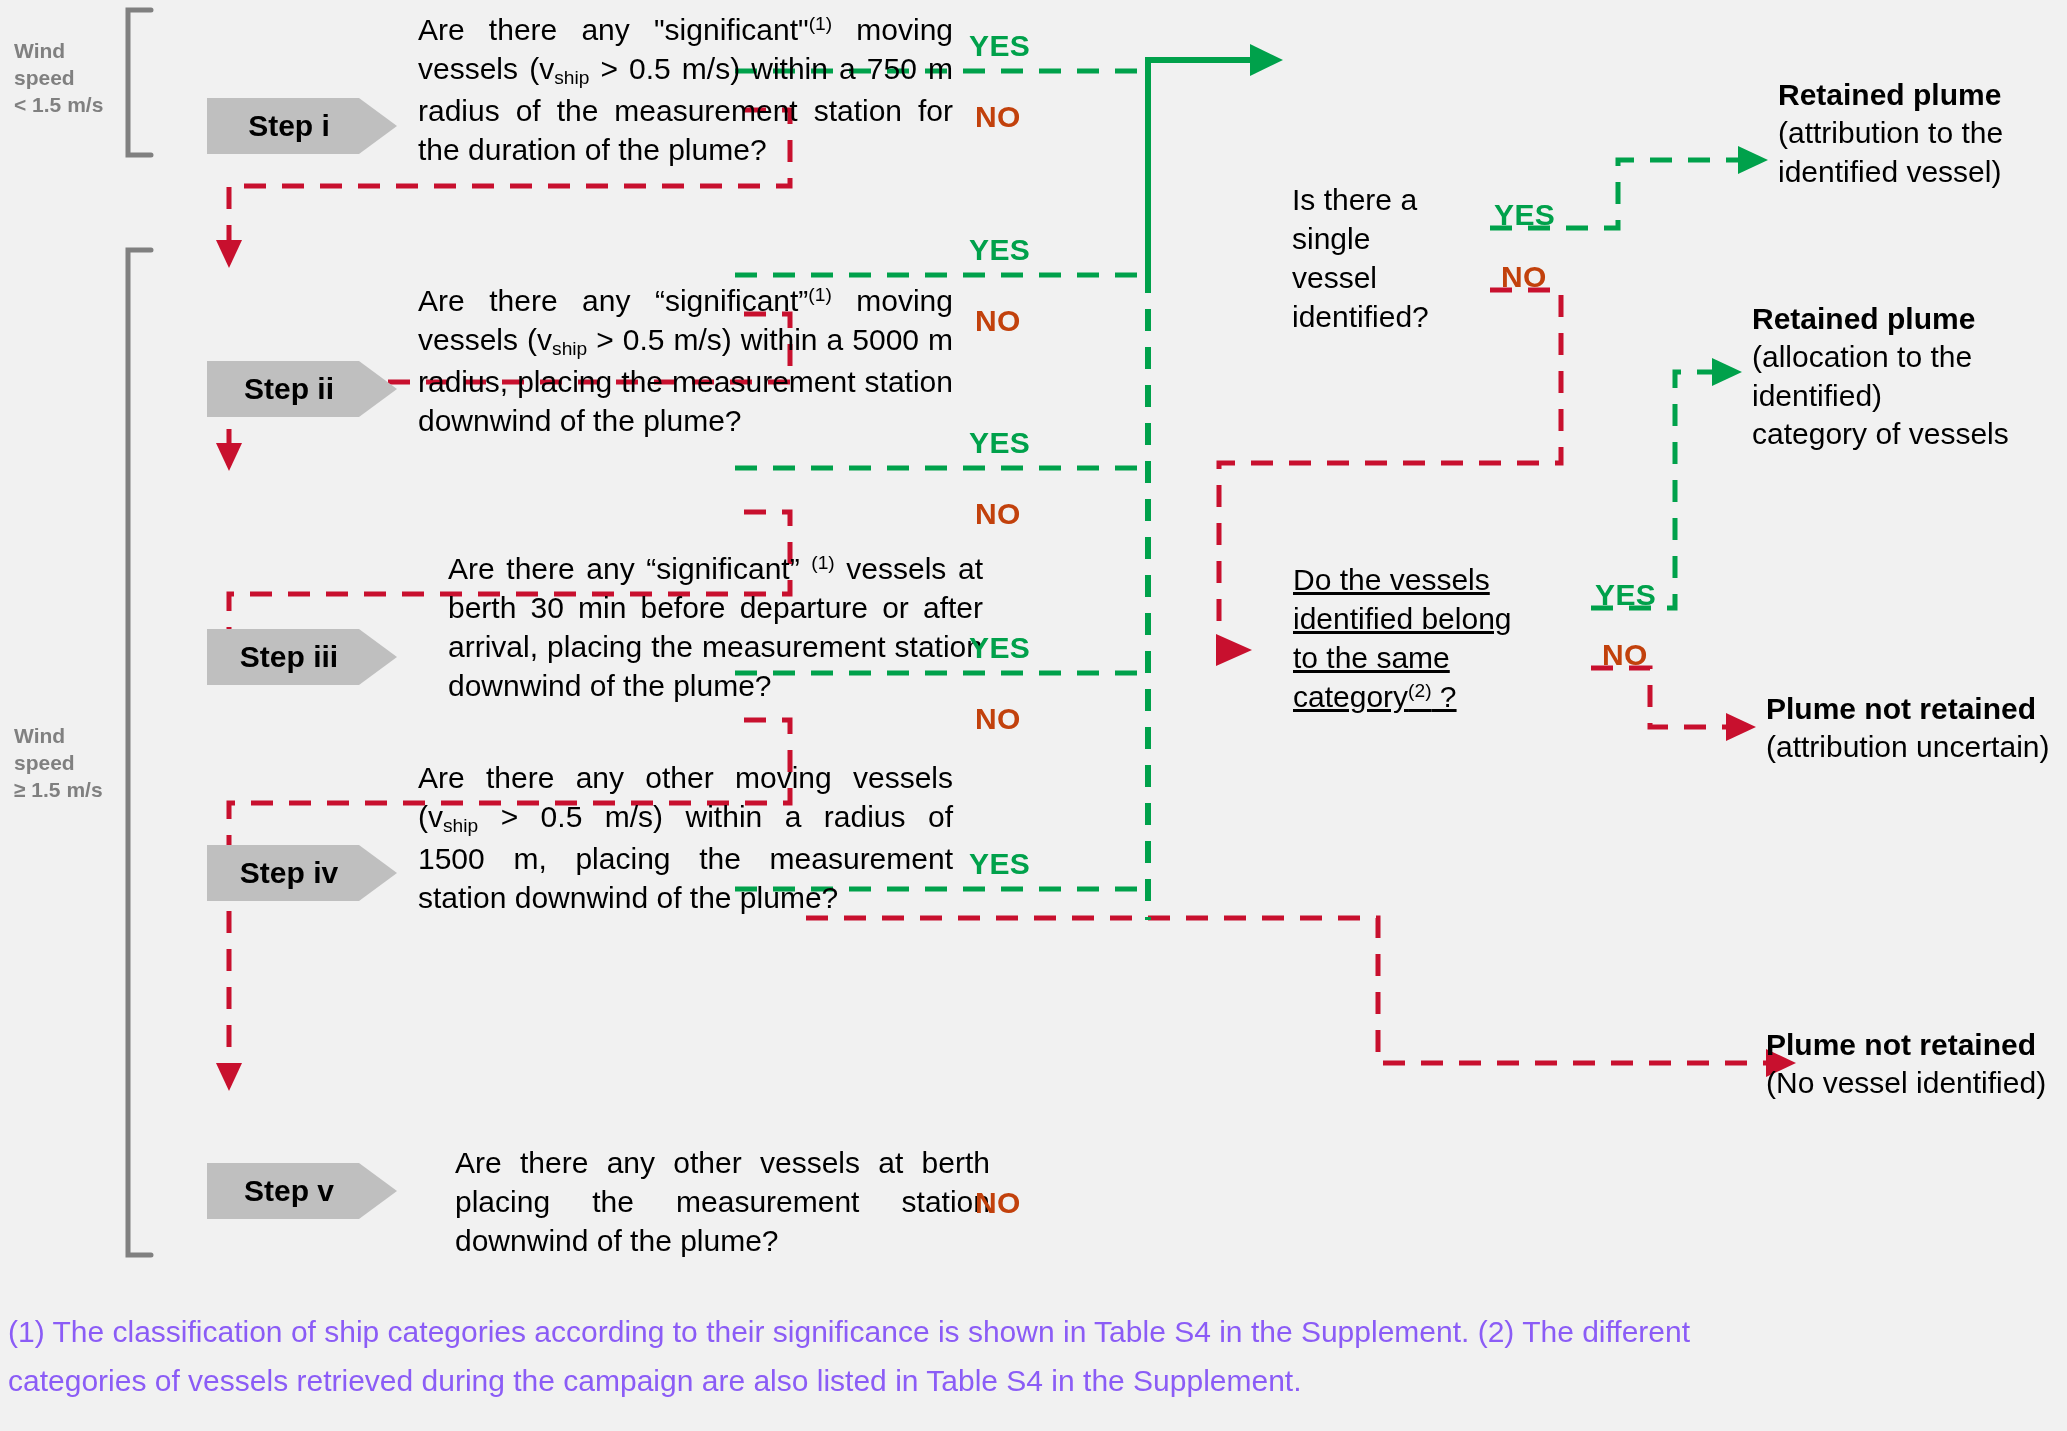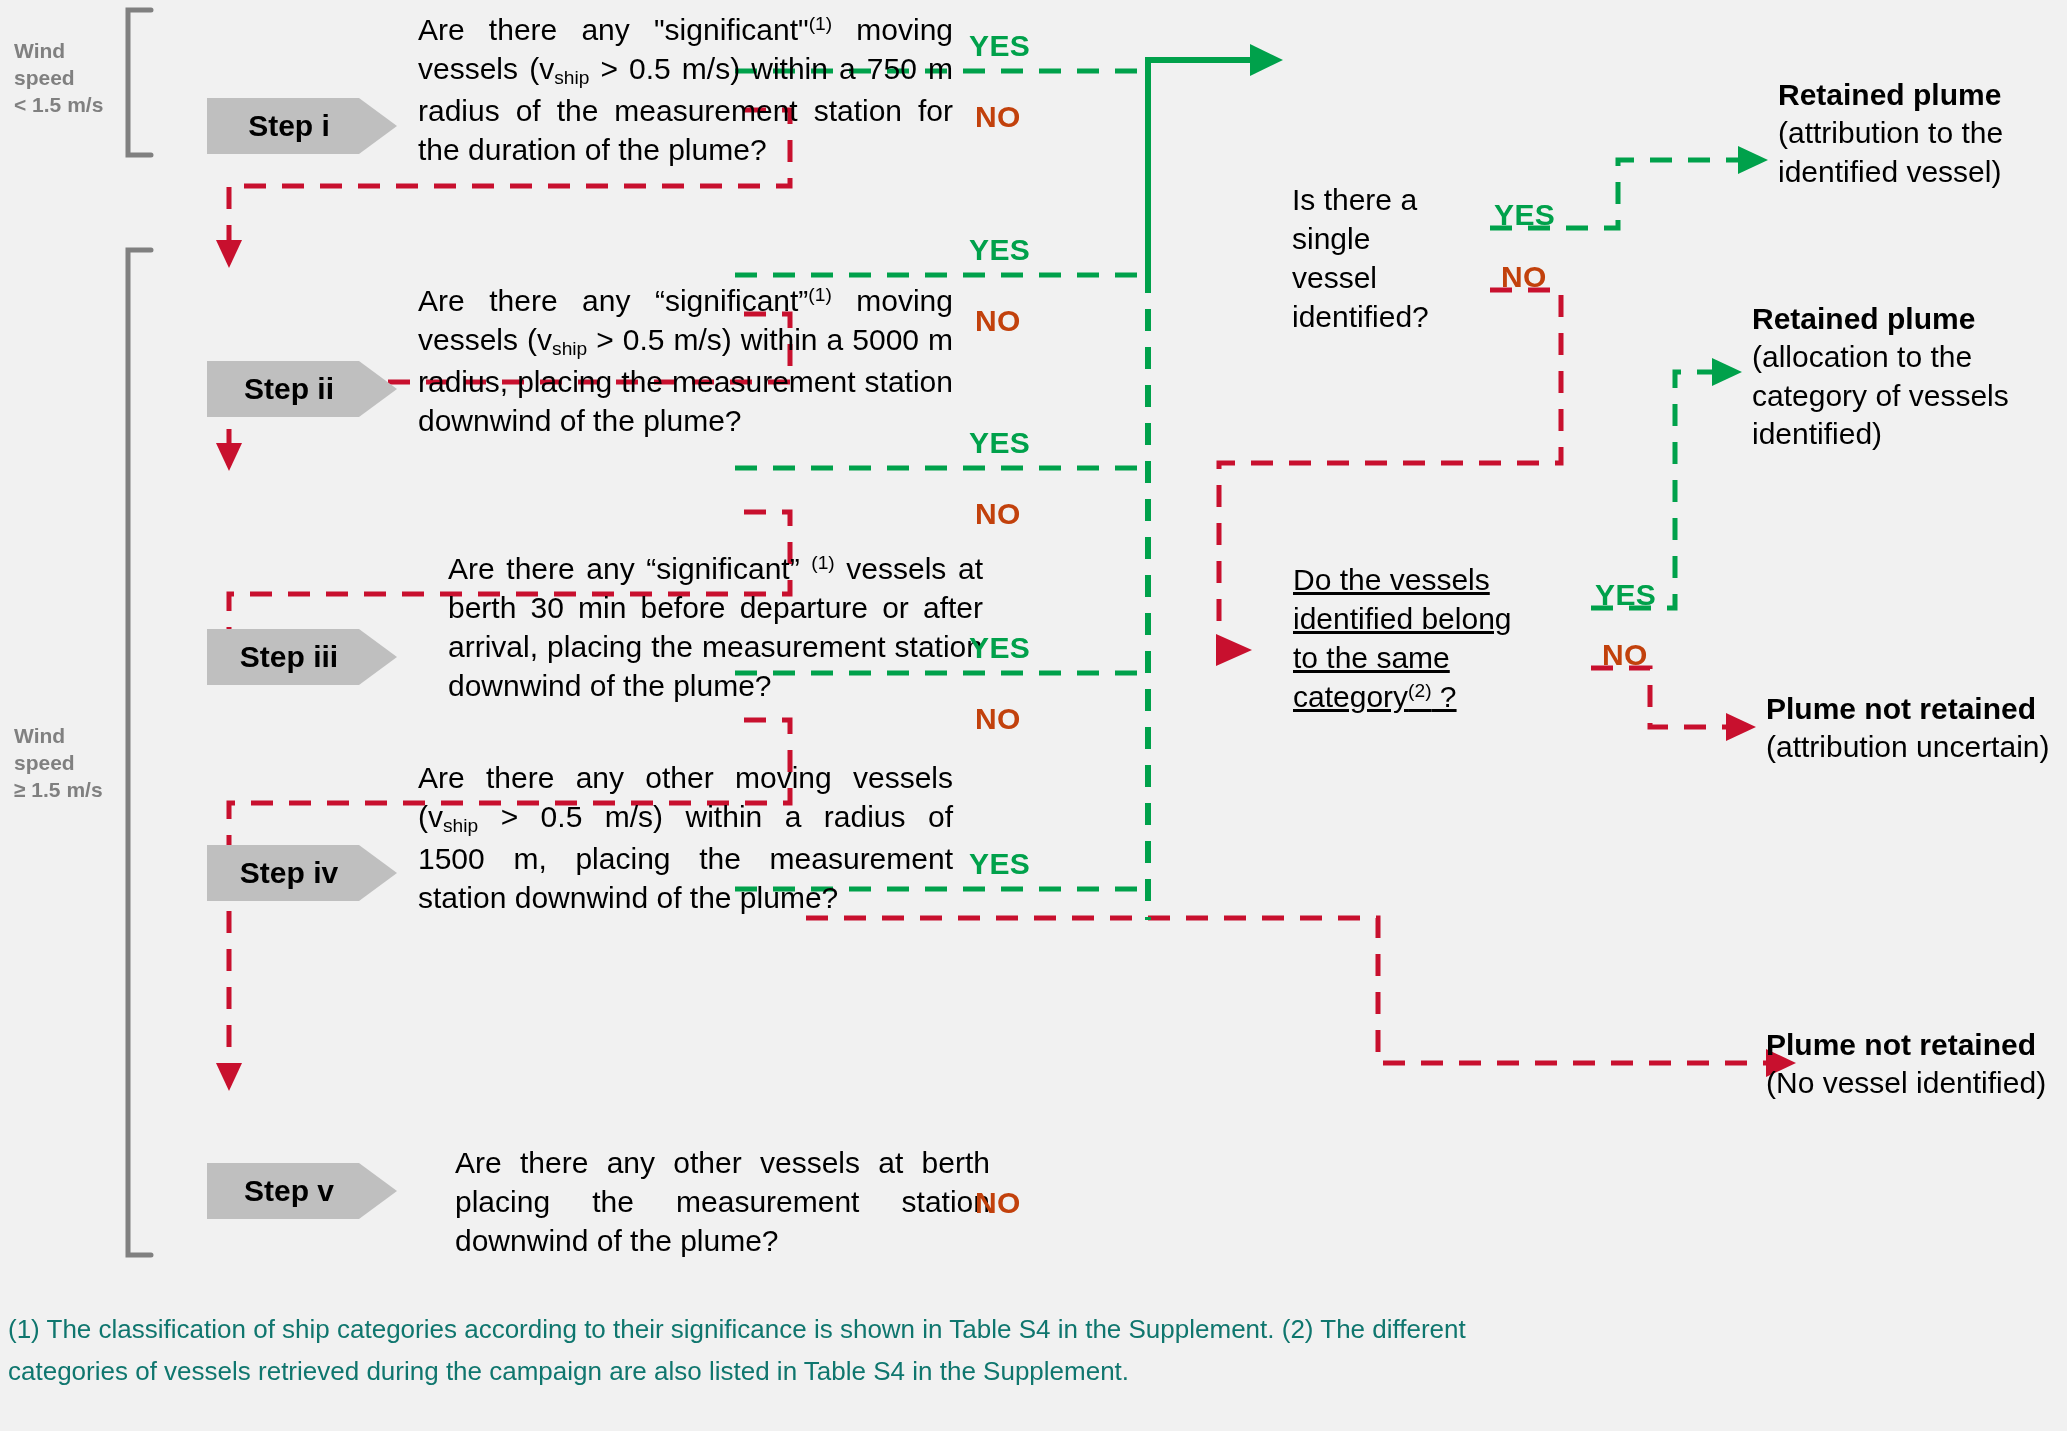--- a/index.html
+++ b/index.html
@@ -52,21 +52,21 @@
   .dq sup{font-size:0.64em;vertical-align:0.50em;}
 
   
   .outcome{font-size:30px;line-height:1.28;color:#000;}
   .outcome b{font-weight:bold;display:block;}
   .outcome span.sub{display:block;}
 
   
   .footnote{
     position:absolute;left:8px;top:1308px;width:2052px;
-    font-size:26px;line-height:1.62;color:#0f766e;
+    font-size:30px;line-height:1.62;color:#8b5cf6;
     font-family:"Liberation Sans","DejaVu Sans",sans-serif;
     text-align:left;
   }
   .footnote .line{display:block;white-space:nowrap;}
 </style>
 </head>
 <body>
 
 <div id="stage">
 
@@ -240,22 +240,22 @@
 
   <div class="abs outcome" style="left:1778px;top:76px;width:282px;">
     <b>Retained plume</b>
     <span class="sub">(attribution to the</span>
     <span class="sub">identified vessel)</span>
   </div>
 
   <div class="abs outcome" style="left:1752px;top:300px;width:310px;">
     <b>Retained plume</b>
     <span class="sub">(allocation to the</span>
+    <span class="sub">identified)</span>
     <span class="sub">category of vessels</span>
-    <span class="sub">identified)</span>
   </div>
 
   <div class="abs outcome" style="left:1766px;top:690px;width:300px;">
     <b>Plume not retained</b>
     <span class="sub">(attribution uncertain)</span>
   </div>
 
   <div class="abs outcome" style="left:1766px;top:1026px;width:300px;">
     <b>Plume not retained</b>
     <span class="sub">(No vessel identified)</span>

